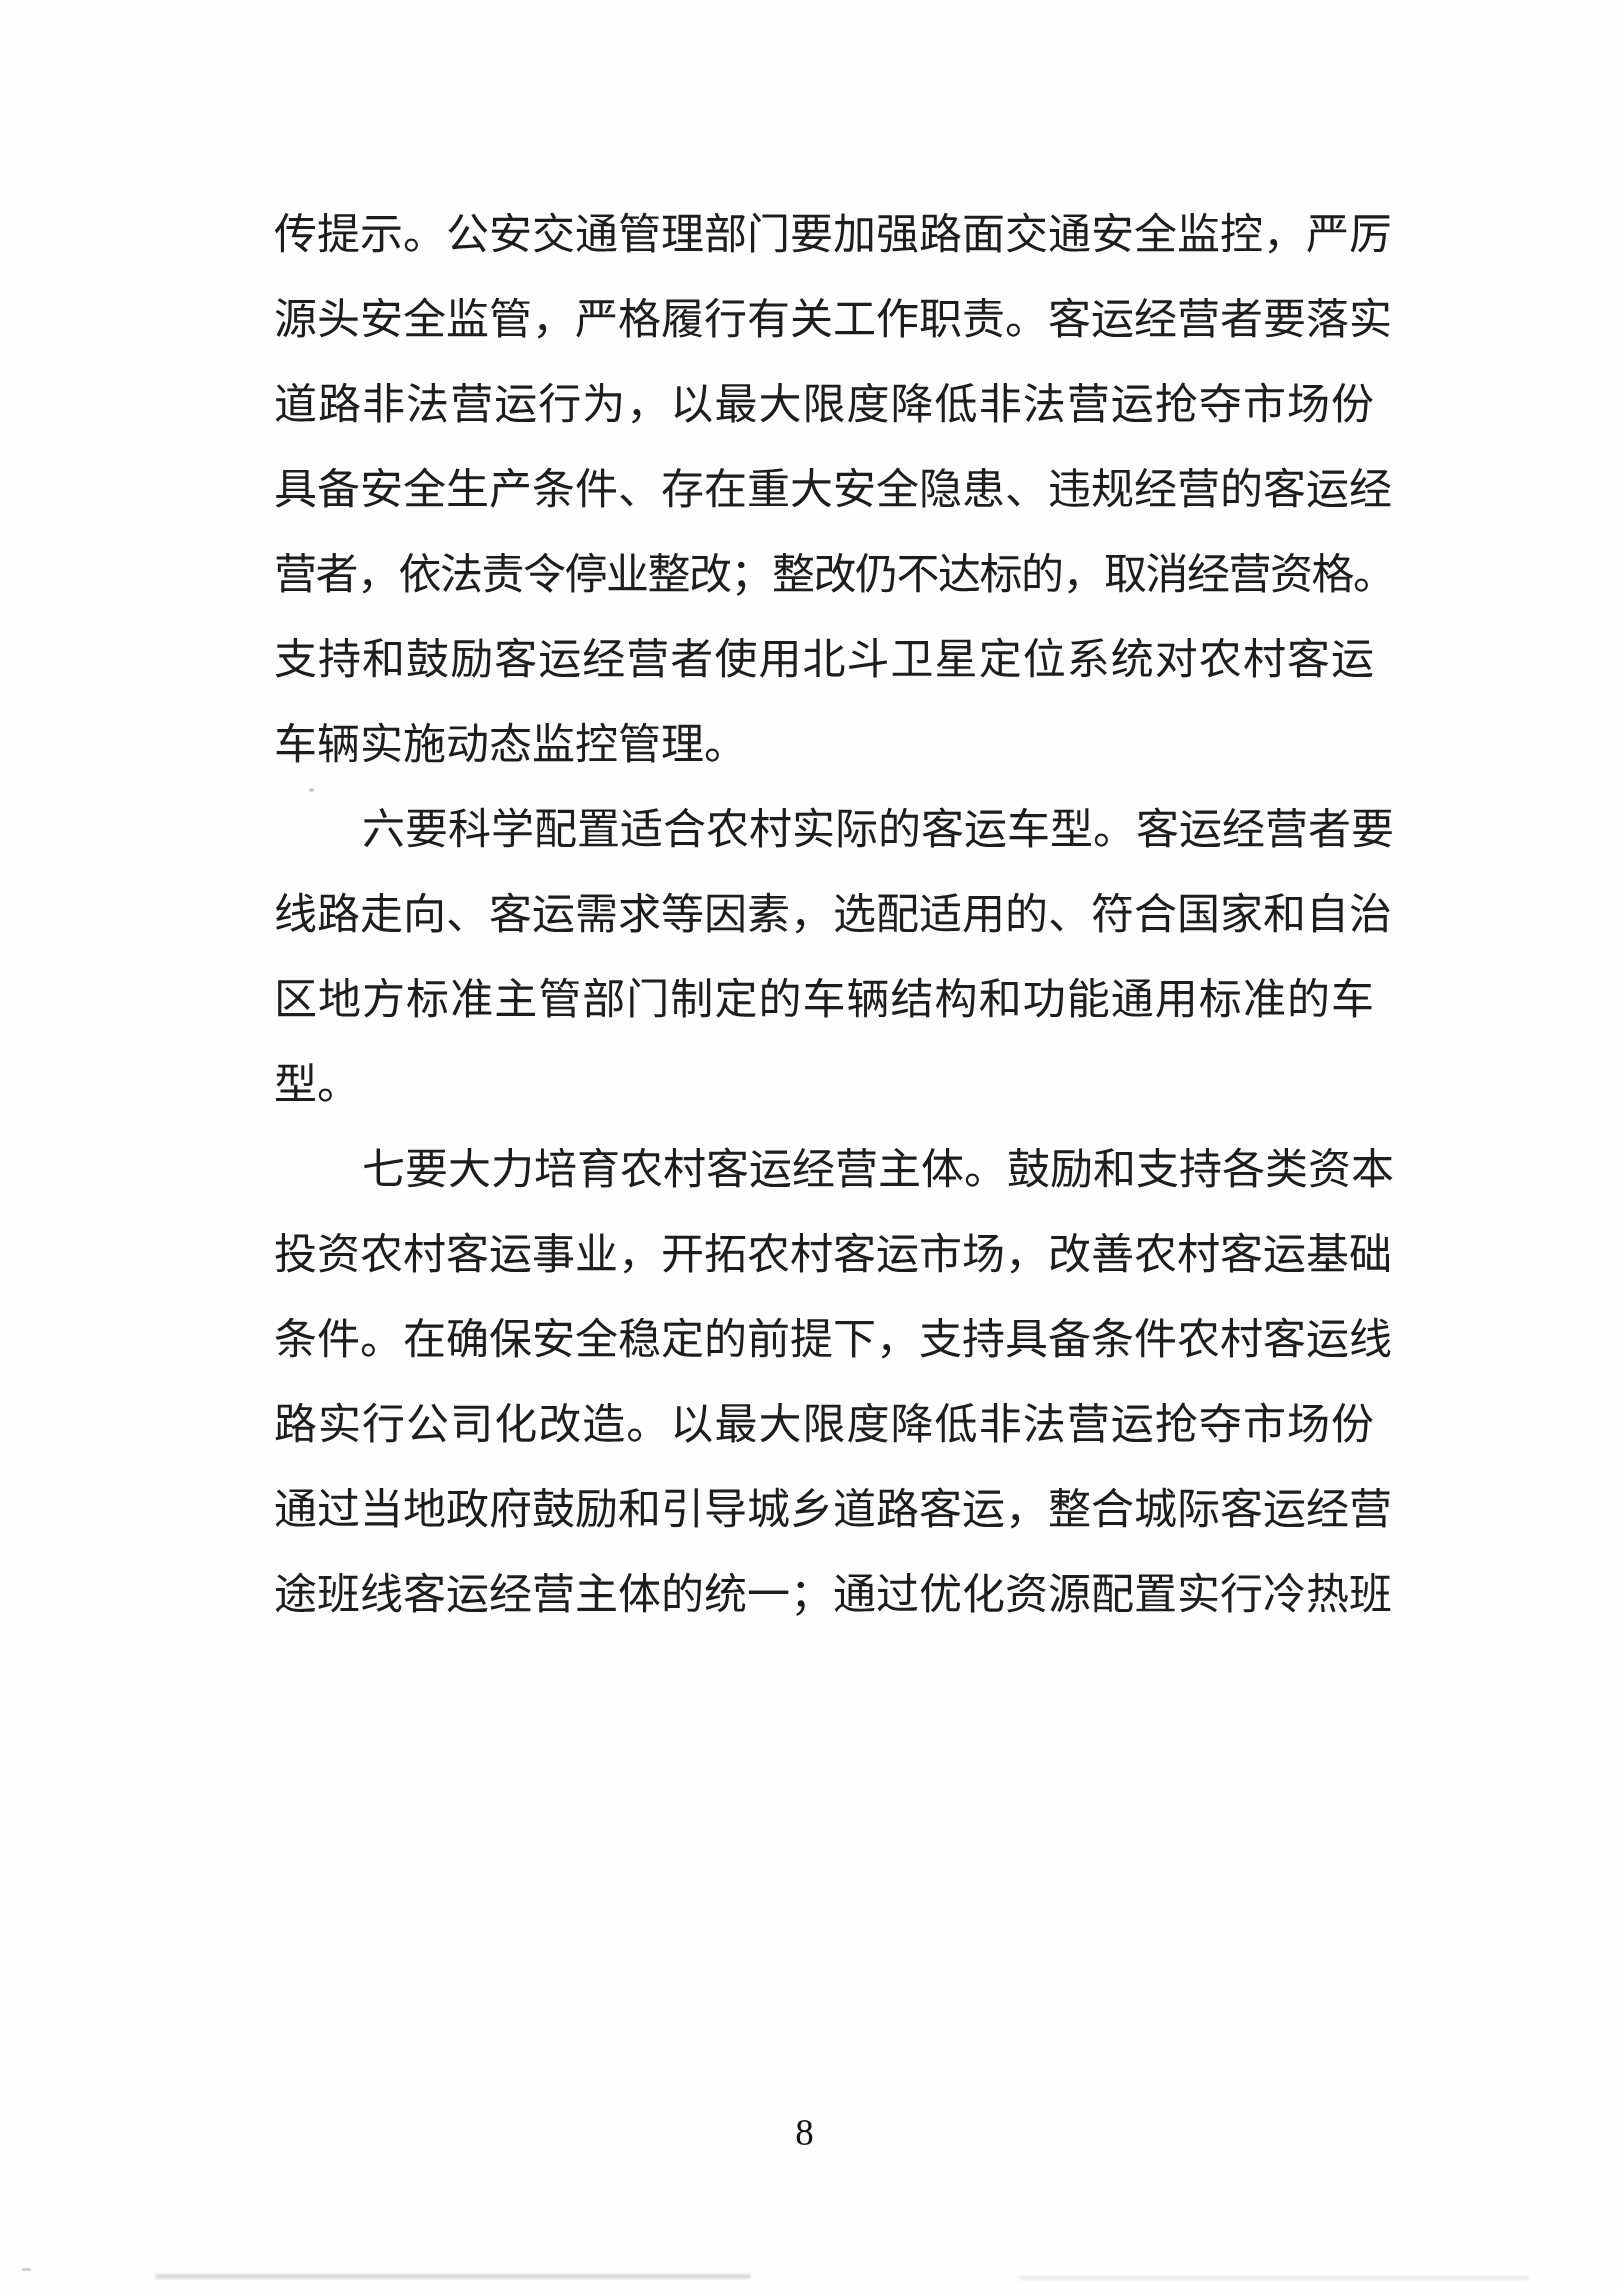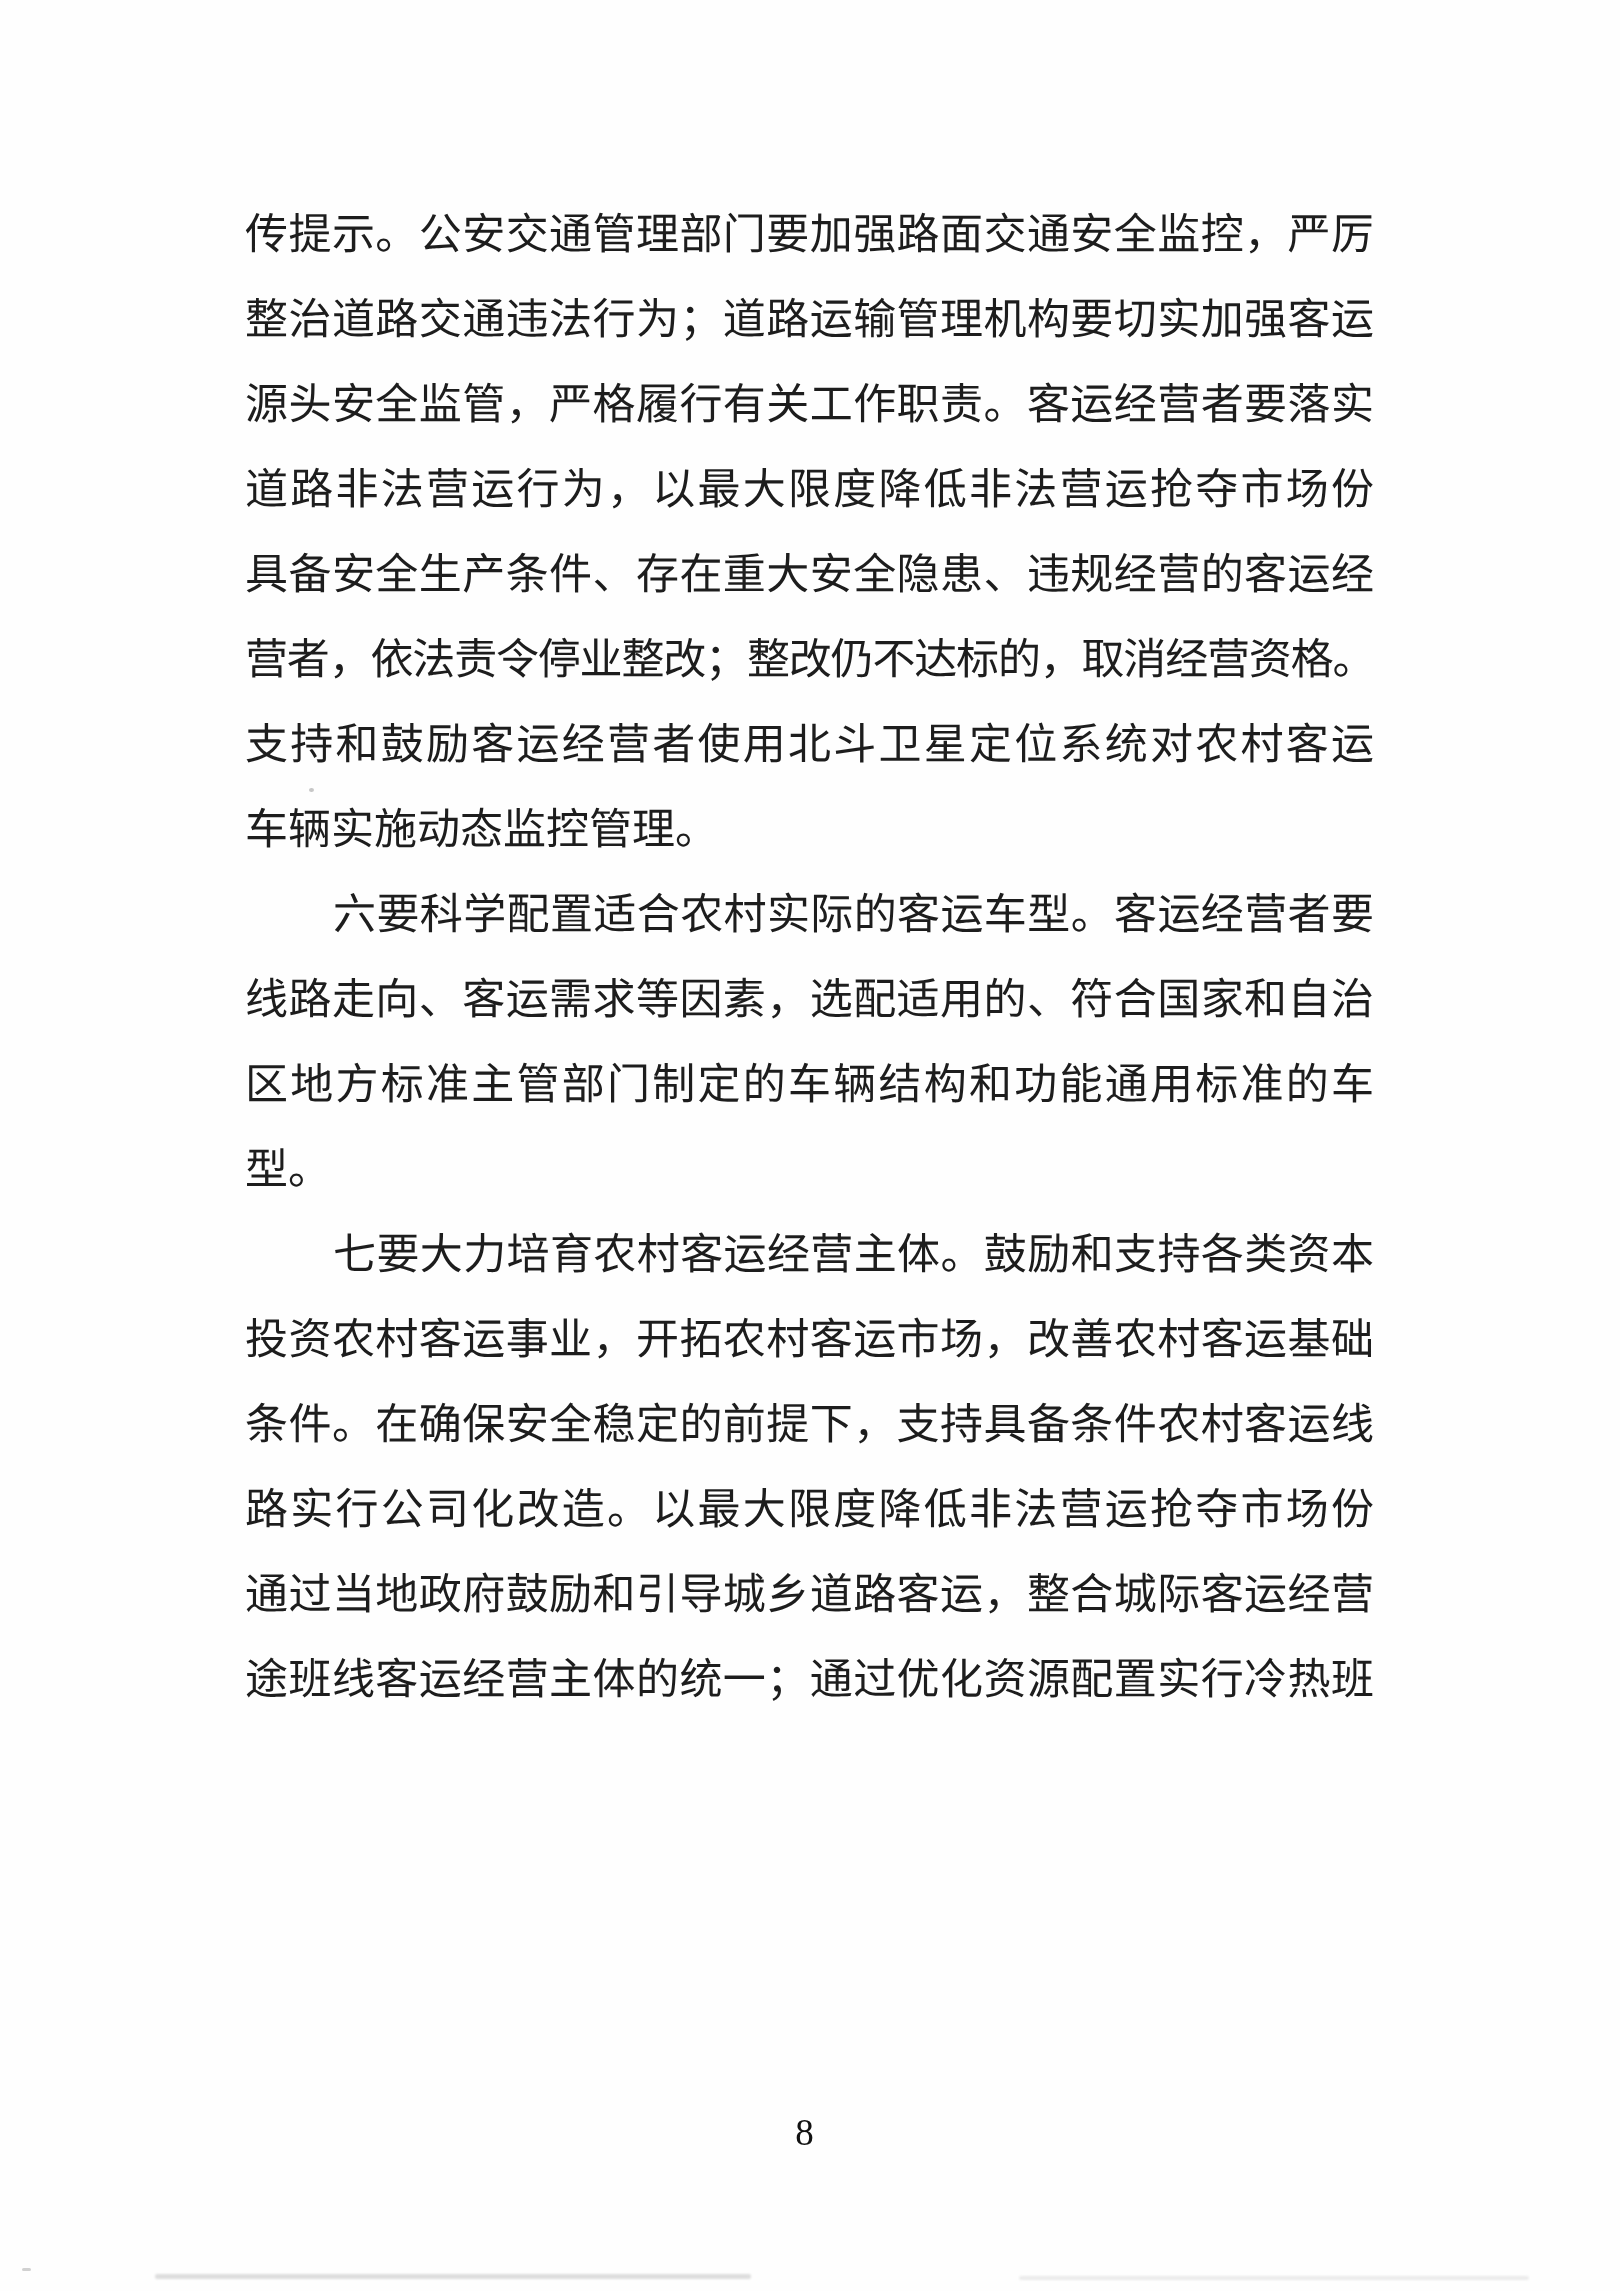--- a/index.html
+++ b/index.html
@@ -26,20 +26,21 @@
   .line {
     height: 85px;
     line-height: 85px;
     font-size: 43px;
     color: #1d1d1d;
     white-space: nowrap;
     text-align: justify;
     text-align-last: justify;
     text-justify: inter-character;
     overflow: visible;
+    margin-left: 29px;
   }
   .line.indent { text-indent: 88px; }
   .line.last {
     text-align: center;
     text-align-last: left;
   }
   .line.tight { letter-spacing: -1.5px; }
   .page-number {
     position: absolute;
     left: 245px;
@@ -74,21 +75,20 @@
     left: 21.6px; top: 2268px; width: 9.8px; height: 2.9px;
     background: #8f8f8f; opacity: 0.4; border-radius: 2px;
   }
 </style>
 </head>
 <body>
 
 <div class="page">
   <div class="text-block" id="text-block">
       <div class="line">传提示。公安交通管理部门要加强路面交通安全监控，严厉</div>
-      <div class="line">整治道路交通违法行为；道路运输管理机构要切实加强客运</div>
       <div class="line">源头安全监管，严格履行有关工作职责。客运经营者要落实</div>
       <div class="line">道路非法营运行为，以最大限度降低非法营运抢夺市场份</div>
       <div class="line">具备安全生产条件、存在重大安全隐患、违规经营的客运经</div>
       <div class="line tight">营者，依法责令停业整改；整改仍不达标的，取消经营资格。</div>
       <div class="line">支持和鼓励客运经营者使用北斗卫星定位系统对农村客运</div>
       <div class="line last">车辆实施动态监控管理。</div>
       <div class="line indent">六要科学配置适合农村实际的客运车型。客运经营者要</div>
       <div class="line">线路走向、客运需求等因素，选配适用的、符合国家和自治</div>
       <div class="line">区地方标准主管部门制定的车辆结构和功能通用标准的车</div>
       <div class="line last">型。</div>

